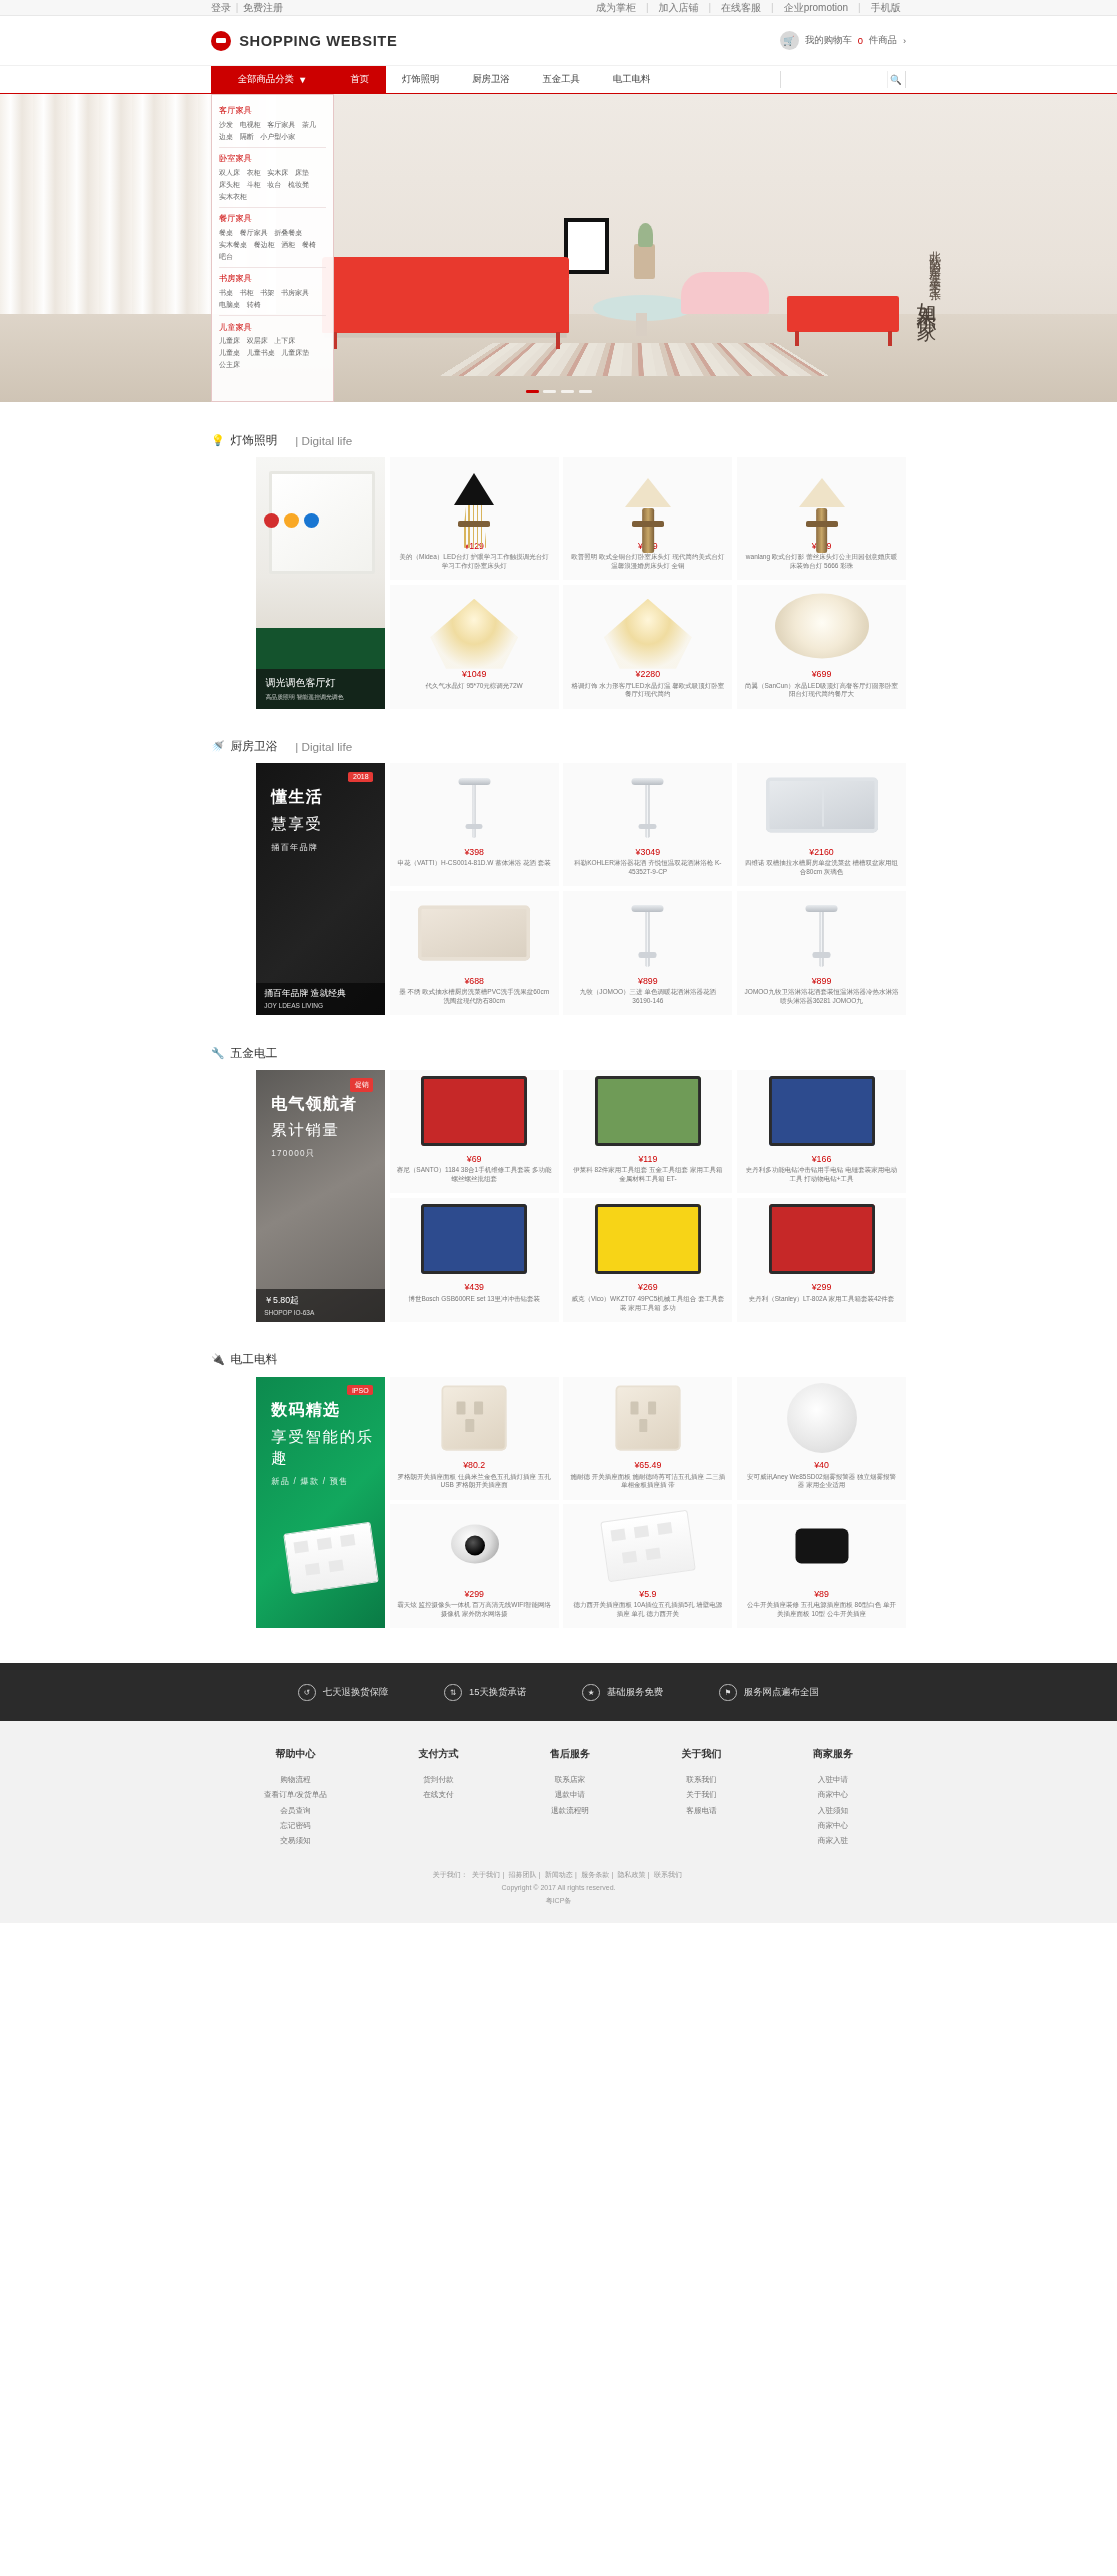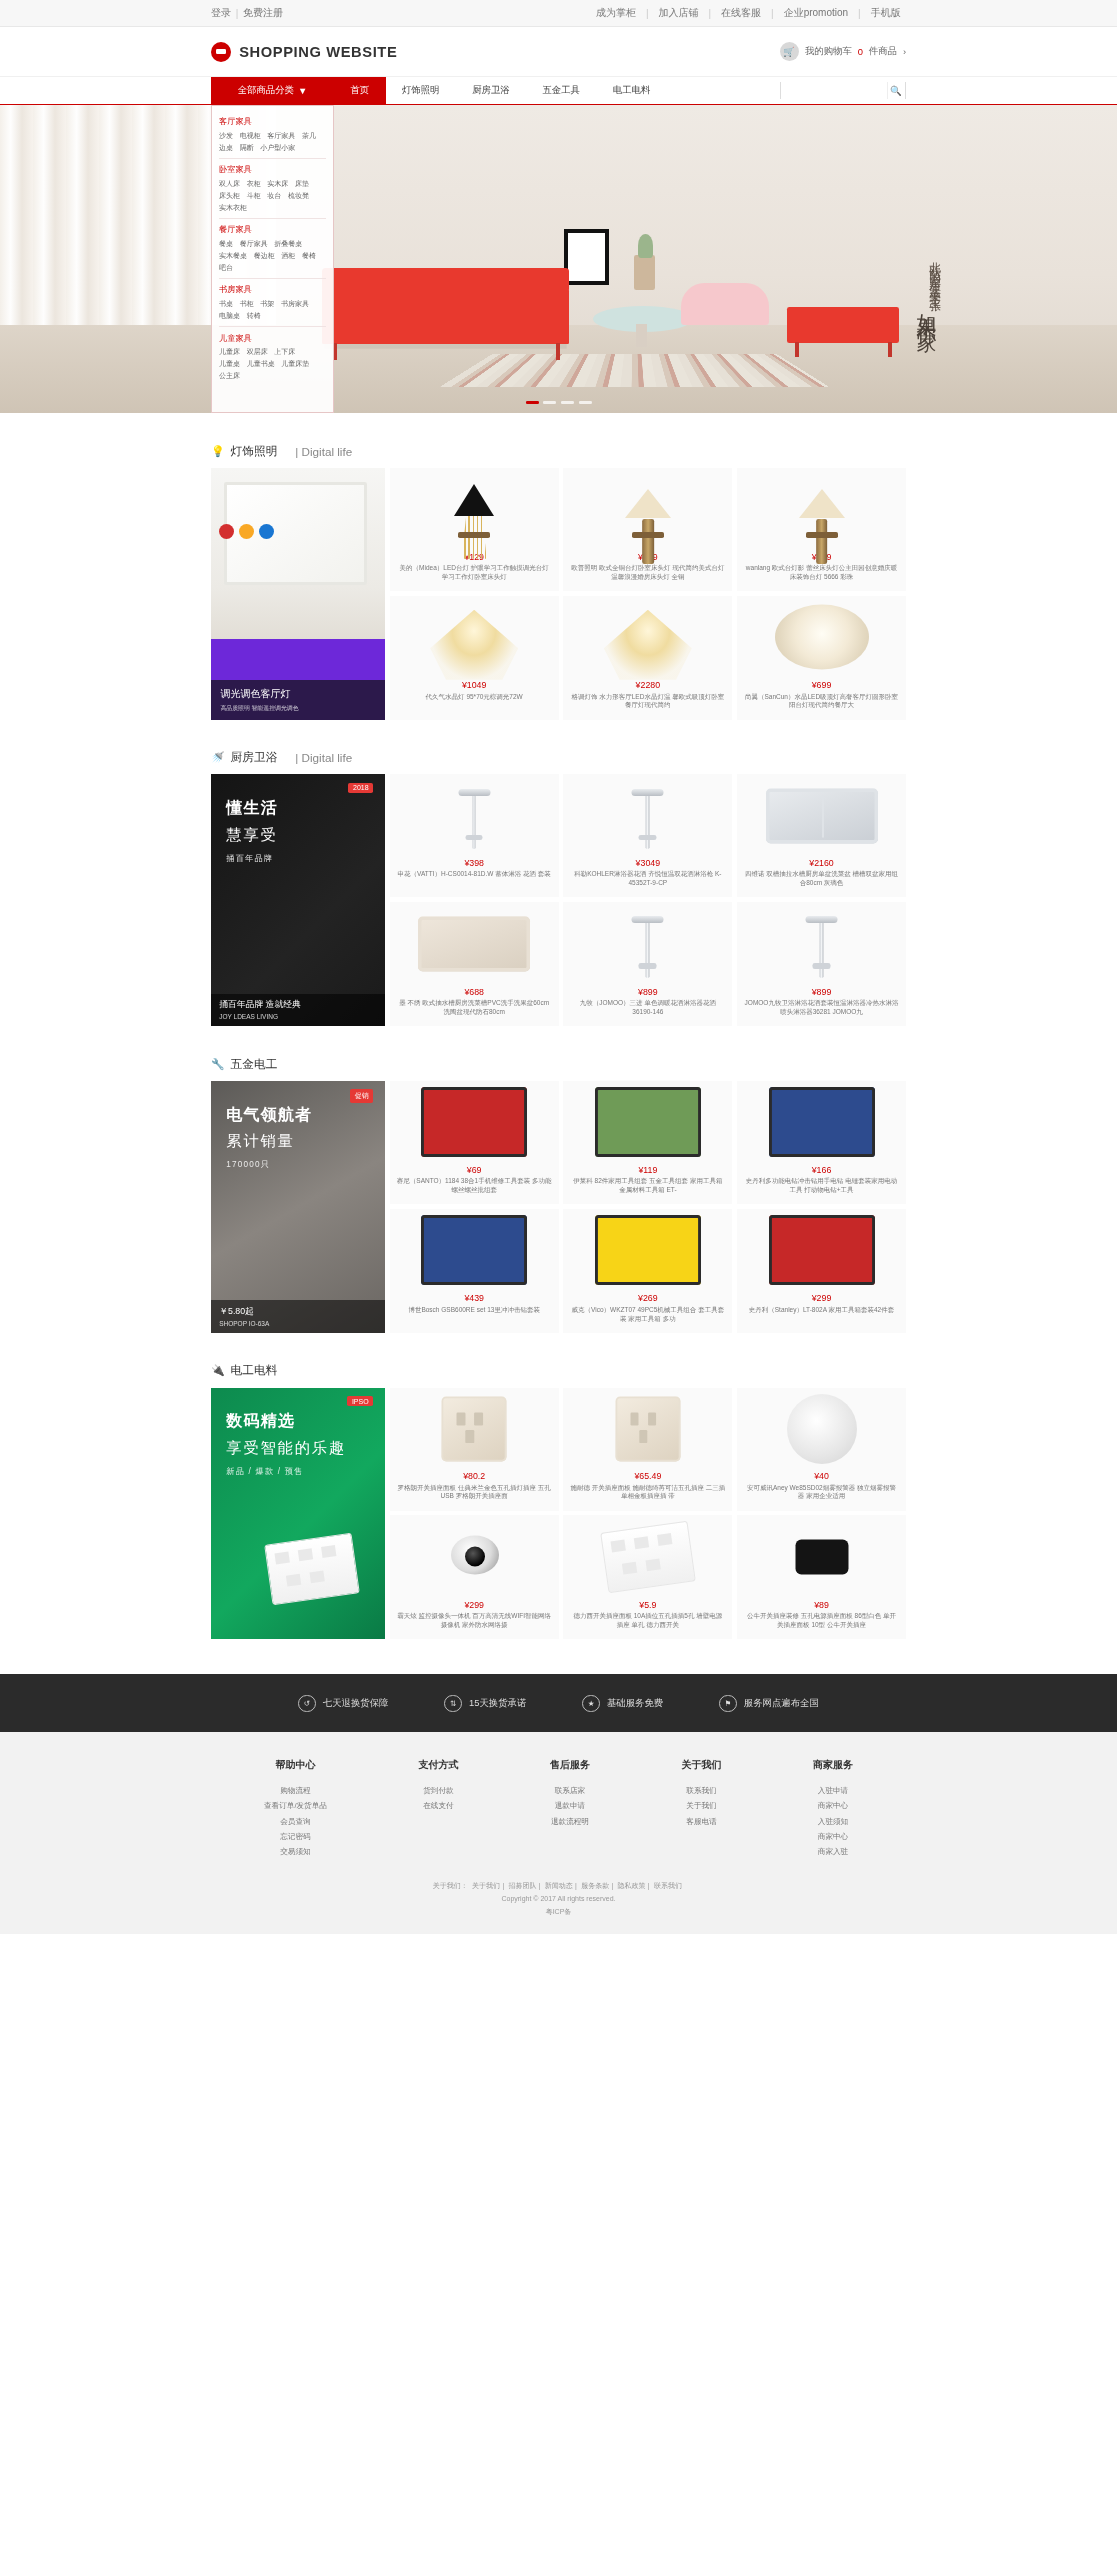--- a/index.html
+++ b/index.html
@@ -7,21 +7,21 @@
     font-family: "Liberation Sans", sans-serif;
     background: #ffffff;
     width: 1117px;
     color: #333;
     -webkit-font-smoothing: antialiased;
   }
   .page { width: 1117px; margin: 0 auto; position: relative; }
 
   
   .topbar {
-    height: 27px;
+    height: 16px;
     background: #f7f7f7;
     border-bottom: 0.6px solid #e8e8e8;
     display: flex;
     align-items: center;
     justify-content: space-between;
     padding: 0 211px;
     font-size: 10px;
     color: #777;
   }
   .topbar a { color: #777; text-decoration: none; }
@@ -213,21 +213,21 @@
     grid-template-columns: 174px 1fr 1fr 1fr;
     grid-template-rows: 123px 124px;
     gap: 4.7px;
   }
   .cell {
     background: #fafafa;
     position: relative;
     display: flex; flex-direction: column;
     overflow: hidden;
   }
-  .promo { grid-row: span 2; background:#6d28d9; }
+  .promo { grid-row: span 2; background:#14532d;margin-left:45px; }
   .cell .thumb {
     flex: 1; display: flex; align-items: center; justify-content: center;
     padding: 5.9px;
   }
   .cell .price { text-align: center; color: #c00; font-size: 8.8px; padding: 1.2px 0 2.3px; }
   .cell .desc {
     font-size: 6.5px; color: #777; line-height: 8.8px; padding: 0 7px 5.9px;
     text-align: center; height: 27px; overflow: hidden;
   }
 

